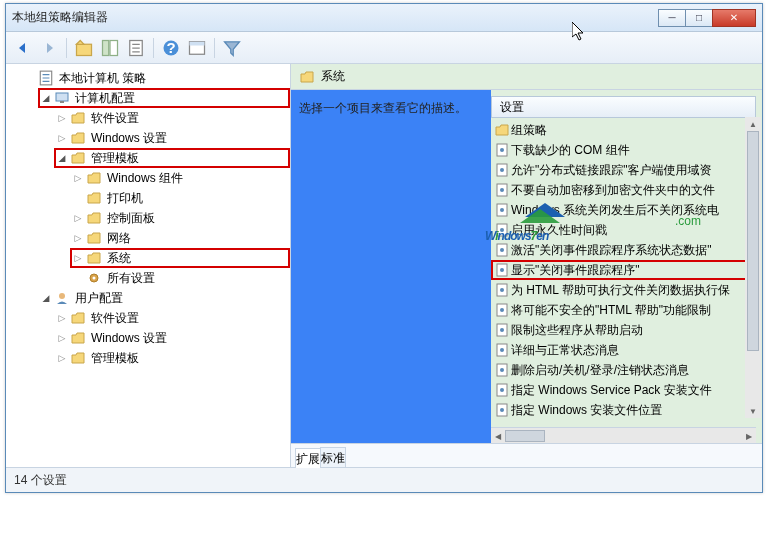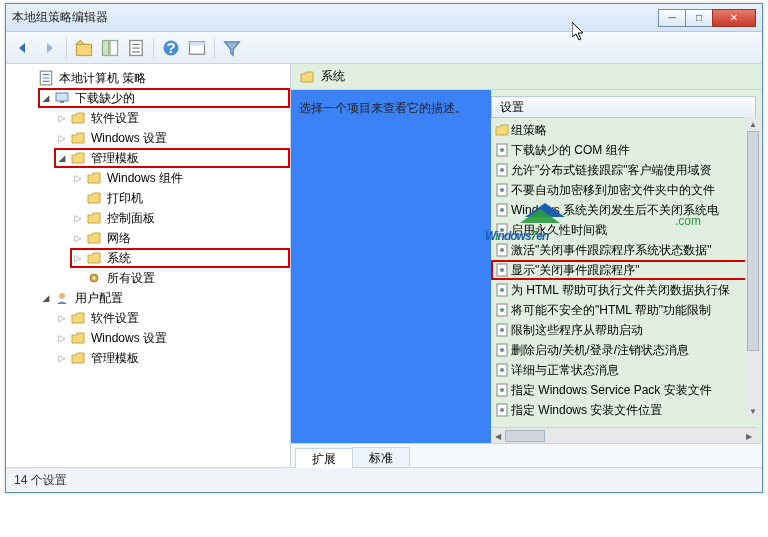--- a/index.html
+++ b/index.html
@@ -44,21 +44,21 @@
 .rp-item { display: flex; align-items: center; height: 20px; gap: 2px; border: 2px solid transparent; padding: 0 2px; white-space: nowrap; }
 .rp-item.hl { border: 2px solid #d40000; }
 .rp-item .ico { width: 14px; height: 14px; }
 .rp-scroll { height: 16px; background: #e8e8e8; border-top: 1px solid #c8d4e2; margin: 2px 6px 0 0; position: relative; }
 .rp-scroll .thumb { position: absolute; left: 14px; top: 2px; height: 12px; width: 40px; background: #cfd6de; border: 1px solid #aab4c0; }
 .rp-scroll .arr { position: absolute; top: 0; width: 14px; height: 16px; display: flex; align-items: center; justify-content: center; color: #666; font-size: 8px; background: #e8e8e8; }
 .rp-scroll .arr.l { left: 0; }
 .rp-scroll .arr.r { right: 0; }
 
 .tabs { height: 24px; background: #f6f9fd; border-top: 1px solid #c8d4e2; display: flex; align-items: flex-end; padding-left: 4px; gap: 0; }
-.tab { height: 20px; padding: 2px 16px; border: 1px solid #c8d4e2; border-bottom: none; background: #eef4fb; margin-right: -1px; }
+.tab { height: 20px; padding: 2px 0; border: 1px solid #c8d4e2; border-bottom: none; background: #eef4fb; margin-right: -1px; }
 .tab.active { background: #fff; position: relative; top: 1px; }
 
 .status { height: 22px; border-top: 1px solid #c8d4e2; background: #f0f4f9; display: flex; align-items: center; padding: 12px 8px; color: #333; }
 
 .watermark { position: absolute; left: 485px; top: 195px; pointer-events: none; z-index: 50; }
 .wm-text { font-family: Arial, sans-serif; font-size: 28px; font-weight: bold; font-style: italic; letter-spacing: -1px; }
 .wm-blue { fill: #1b5fb0; }
 .wm-green { fill: #2a9b3d; }
 .cursor { position: absolute; left: 572px; top: 22px; z-index: 60; pointer-events: none; }
 
@@ -151,21 +151,21 @@
             <ul>
               <li>
                 <div class="node hl-red">
                   <span class="exp open"></span>
                   <span class="ico comp">
                       <svg viewBox="0 0 14 14">
                         <rect x="1" y="2" width="12" height="8" fill="#cfe0f2" stroke="#5a8ab8"></rect>
                         <rect x="5" y="10" width="4" height="2" fill="#888"></rect>
                       </svg>
                     </span>
-                  <span class="lbl">下载缺少的</span>
+                  <span class="lbl">计算机配置</span>
                 </div>
                 <ul>
                   <li>
                       <div class="node hl-none">
                         <span class="exp closed"></span>
                         <span class="ico folder">
                           <svg viewBox="0 0 14 14">
                             <path d="M1 4 L5 4 L6 2 L13 2 L13 12 L1 12 Z" fill="#f6d77a" stroke="#c9a64b"></path>
                           </svg>
                         </span>
@@ -434,30 +434,30 @@
                 </span>
                 <span>限制这些程序从帮助启动</span>
               </div>
               <div class="rp-item">
                 <span class="ico">
                   <svg viewBox="0 0 14 14" width="14" height="14">
                     <rect x="2" y="1" width="10" height="12" fill="#fff" stroke="#888"></rect>
                     <circle cx="7" cy="7" r="2" fill="#5a8ab8"></circle>
                   </svg>
                 </span>
+                <span>详细与正常状态消息</span>
+              </div>
+              <div class="rp-item">
+                <span class="ico">
+                  <svg viewBox="0 0 14 14" width="14" height="14">
+                    <rect x="2" y="1" width="10" height="12" fill="#fff" stroke="#888"></rect>
+                    <circle cx="7" cy="7" r="2" fill="#5a8ab8"></circle>
+                  </svg>
+                </span>
                 <span>删除启动/关机/登录/注销状态消息</span>
-              </div>
-              <div class="rp-item">
-                <span class="ico">
-                  <svg viewBox="0 0 14 14" width="14" height="14">
-                    <rect x="2" y="1" width="10" height="12" fill="#fff" stroke="#888"></rect>
-                    <circle cx="7" cy="7" r="2" fill="#5a8ab8"></circle>
-                  </svg>
-                </span>
-                <span>详细与正常状态消息</span>
               </div>
               <div class="rp-item">
                 <span class="ico">
                   <svg viewBox="0 0 14 14" width="14" height="14">
                     <rect x="2" y="1" width="10" height="12" fill="#fff" stroke="#888"></rect>
                     <circle cx="7" cy="7" r="2" fill="#5a8ab8"></circle>
                   </svg>
                 </span>
                 <span>指定 Windows Service Pack 安装文件</span>
               </div>

